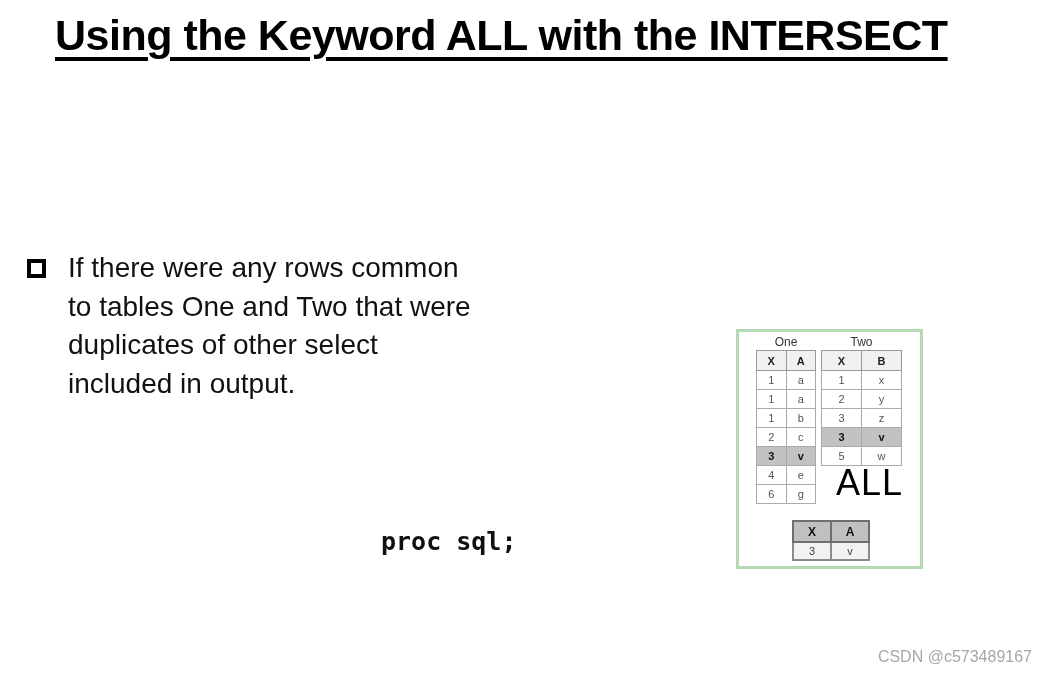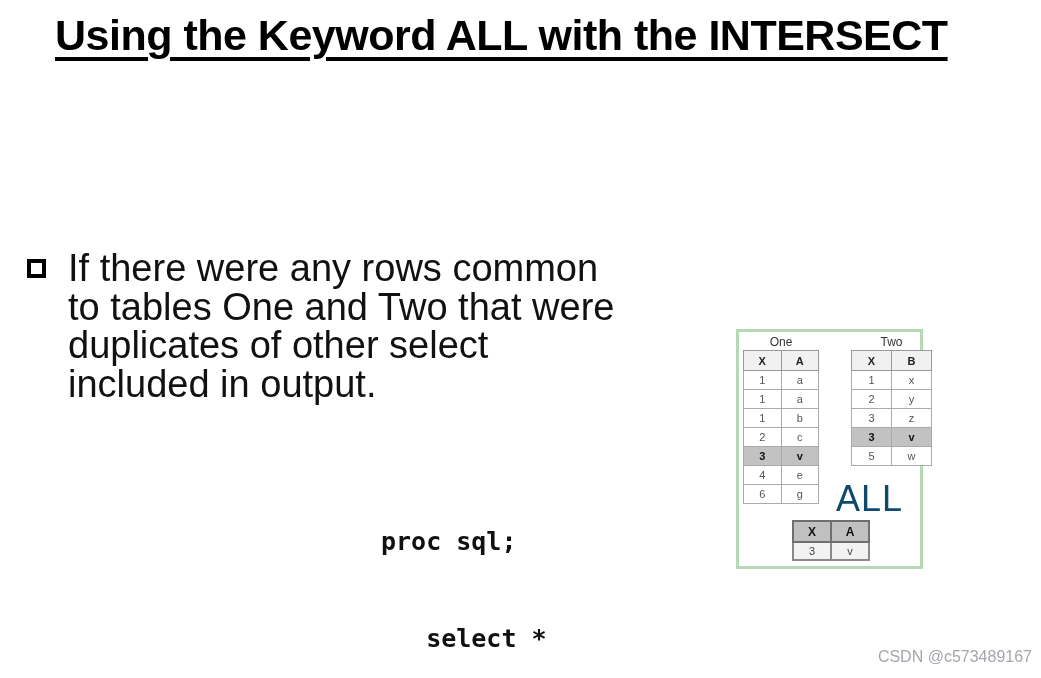--- a/index.html
+++ b/index.html
@@ -26,57 +26,57 @@
   }
 
   
   .bullet-square {
     position:absolute; left:27px; top:259px;
     width:19px; height:19px;
     border:4px solid #000; background:#fff;
   }
   .bullet-text {
     position:absolute; left:68px; top:249px;
-    font-size:38px; line-height:38.5px; color:#111;
+    font-size:28px; line-height:38.5px; color:#111;
   }
 
   
   .code-block {
     position:absolute; left:381px; top:461px;
     font-family:"DejaVu Sans Mono","Liberation Mono",monospace;
     font-weight:bold; font-size:25px; line-height:32.4px;
     color:#101010; white-space:pre;
   }
   .code-line.ind1 { padding-left:3ch; }
 
   
   .diagram-panel {
     position:absolute; left:736px; top:329px;
     width:187px; height:240px;
     border:3px solid #b5d9b5; background:#fff;
   }
   .tbl-wrap { position:absolute; text-align:center; }
-  .tbl-one-wrap { left:4px; top:3px; width:76px; }
-  .tbl-two-wrap { left:112px; top:3px; width:81px; }
+  .tbl-one-wrap { left:17px; top:3px; width:60px; }
+  .tbl-two-wrap { left:82px; top:3px; width:81px; }
   .tbl-label { font-size:12px; color:#333; margin-bottom:1px; }
   table.mini-table { border-collapse:collapse; width:100%; table-layout:fixed; }
   .mini-table th {
     background:#f1f1f1; border:1px solid #999;
     height:20px; font-size:11px; font-weight:bold; color:#222;
   }
   .mini-table td {
     background:#fff; border:1px solid #aaa;
     height:19px; font-size:11px; text-align:center; color:#555;
   }
   .mini-table tr.hl-row td {
     background:#c2c2c2; color:#111; font-weight:bold;
   }
   .all-label {
-    position:absolute; left:97px; top:146px;
-    font-size:36px; font-weight:500; color:#0c4a6e;
+    position:absolute; left:97px; top:130px;
+    font-size:36px; font-weight:500; color:#000000;
     letter-spacing:1px;
   }
   .result-wrap { position:absolute; left:53px; top:188px; width:78px; }
   table.result-table { border-collapse:collapse; width:100%; table-layout:fixed; }
   .result-table th {
     background:#c0c0c0; border:2px solid #6f6f6f;
     height:21px; font-size:12px; font-weight:bold; color:#111;
   }
   .result-table td {
     background:#f2f2f2; border:2px solid #8a8a8a;
@@ -99,21 +99,20 @@
 <div class="bullet-square"></div>
 <div class="bullet-text">
   <div>If there were any rows common</div>
   <div>to tables One and Two that were</div>
   <div>duplicates of other select</div>
   <div>included in output.</div>
 </div>
 
 <div class="code-block">
   <div class="code-line ind0">proc sql;</div>
-  <div class="code-line ind1">select *</div>
   
   
   
   
 </div>
 
 <div class="diagram-panel">
 
   <div class="tbl-wrap tbl-one-wrap">
     <div class="tbl-label">One</div>

